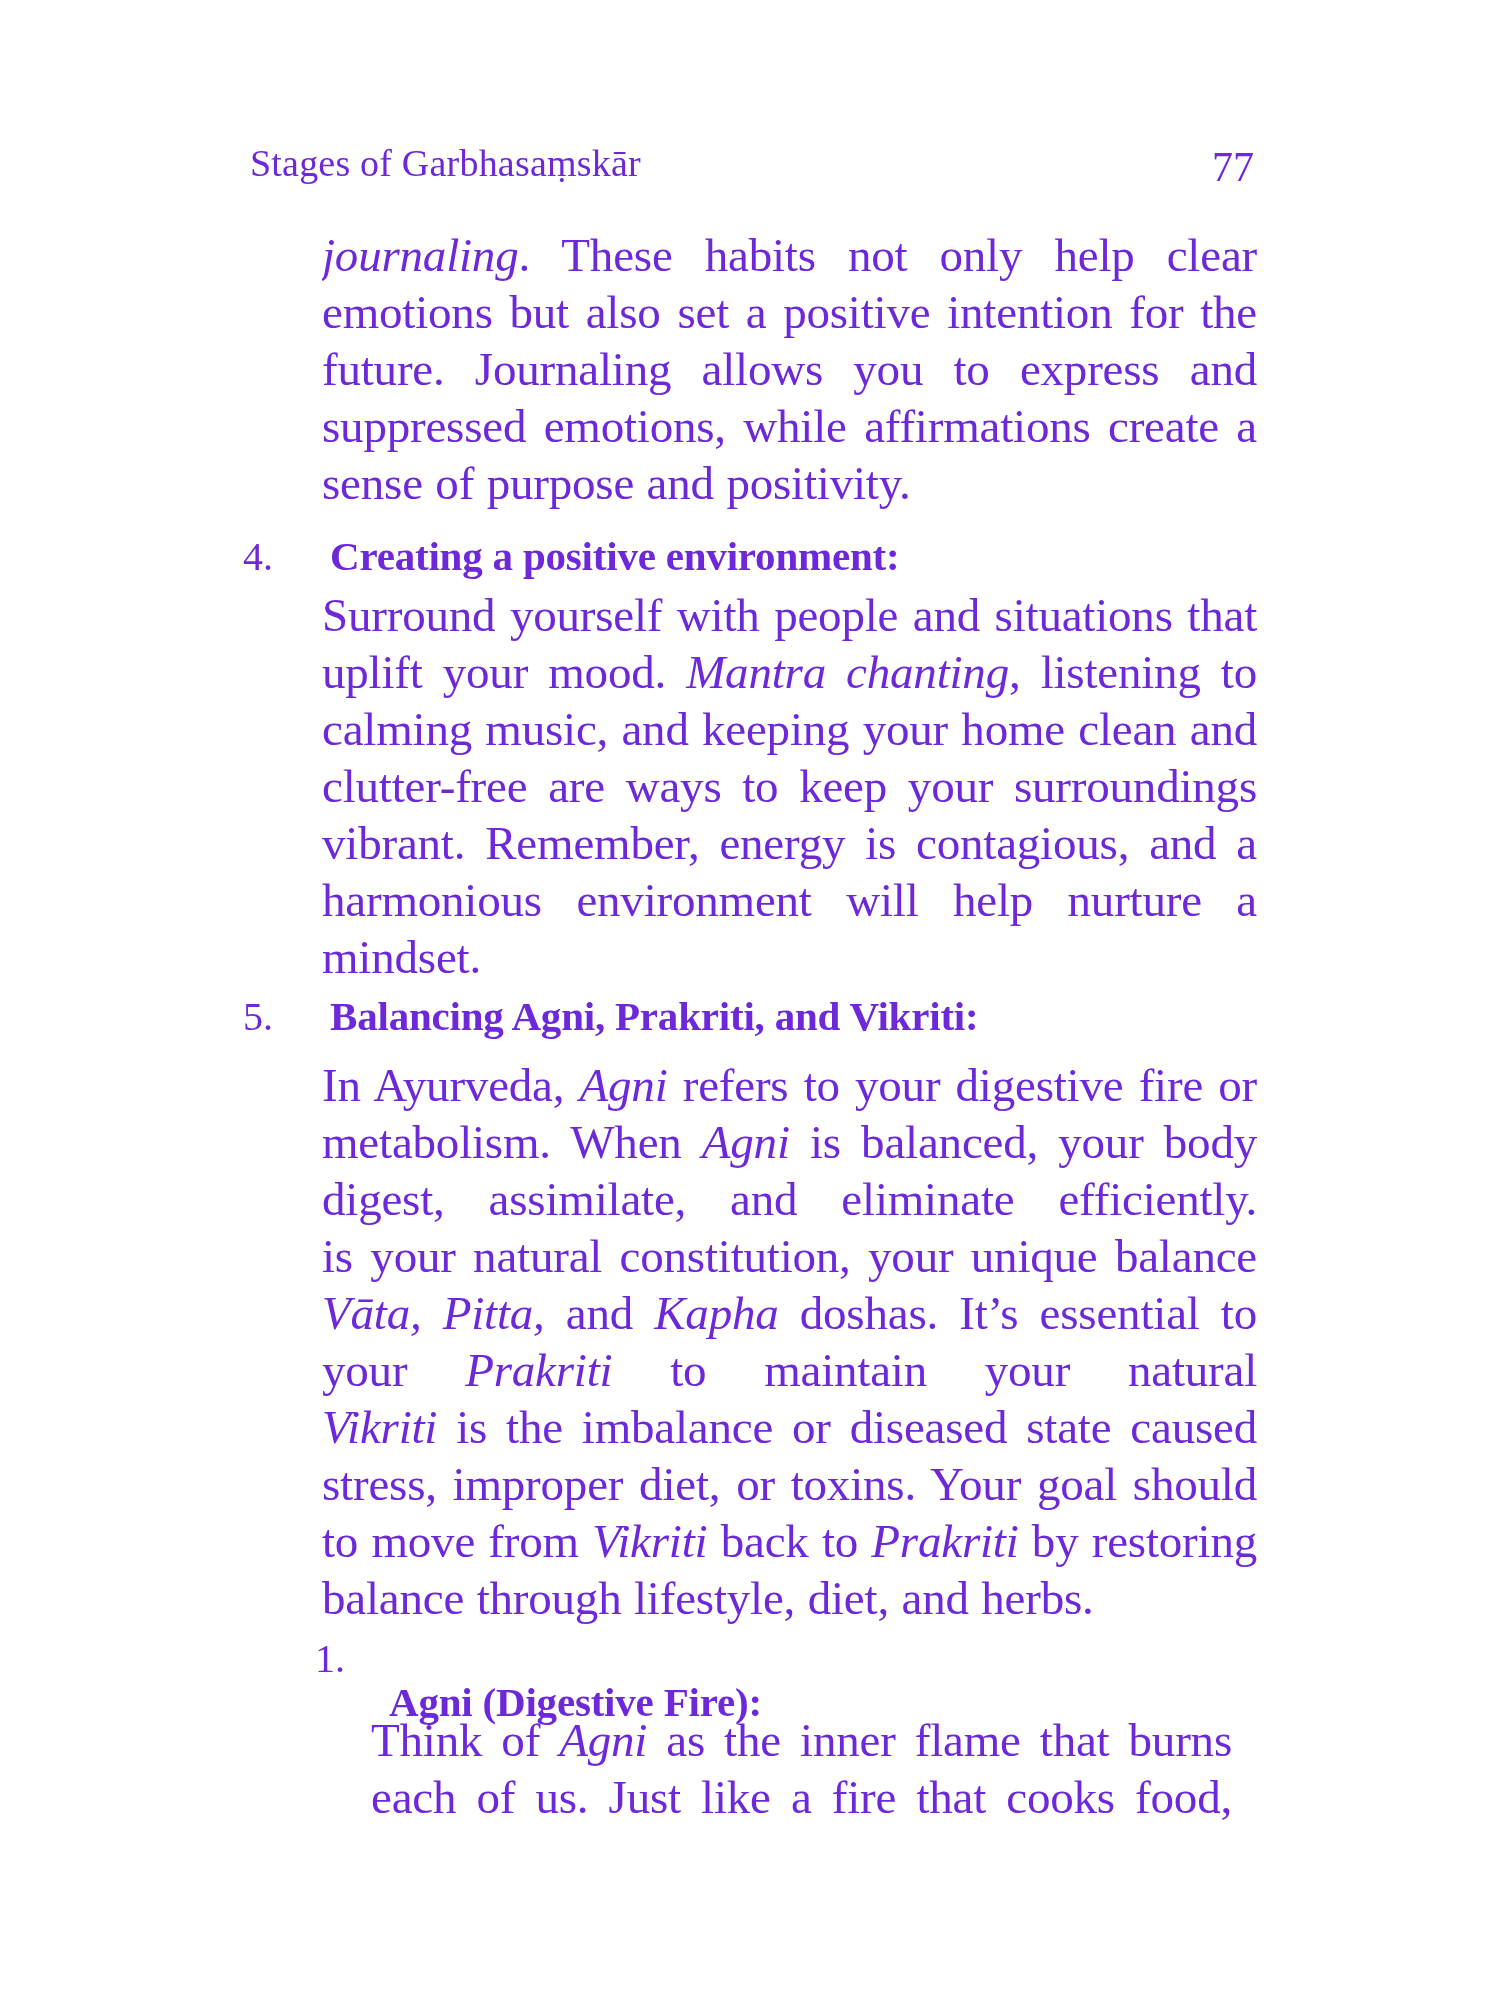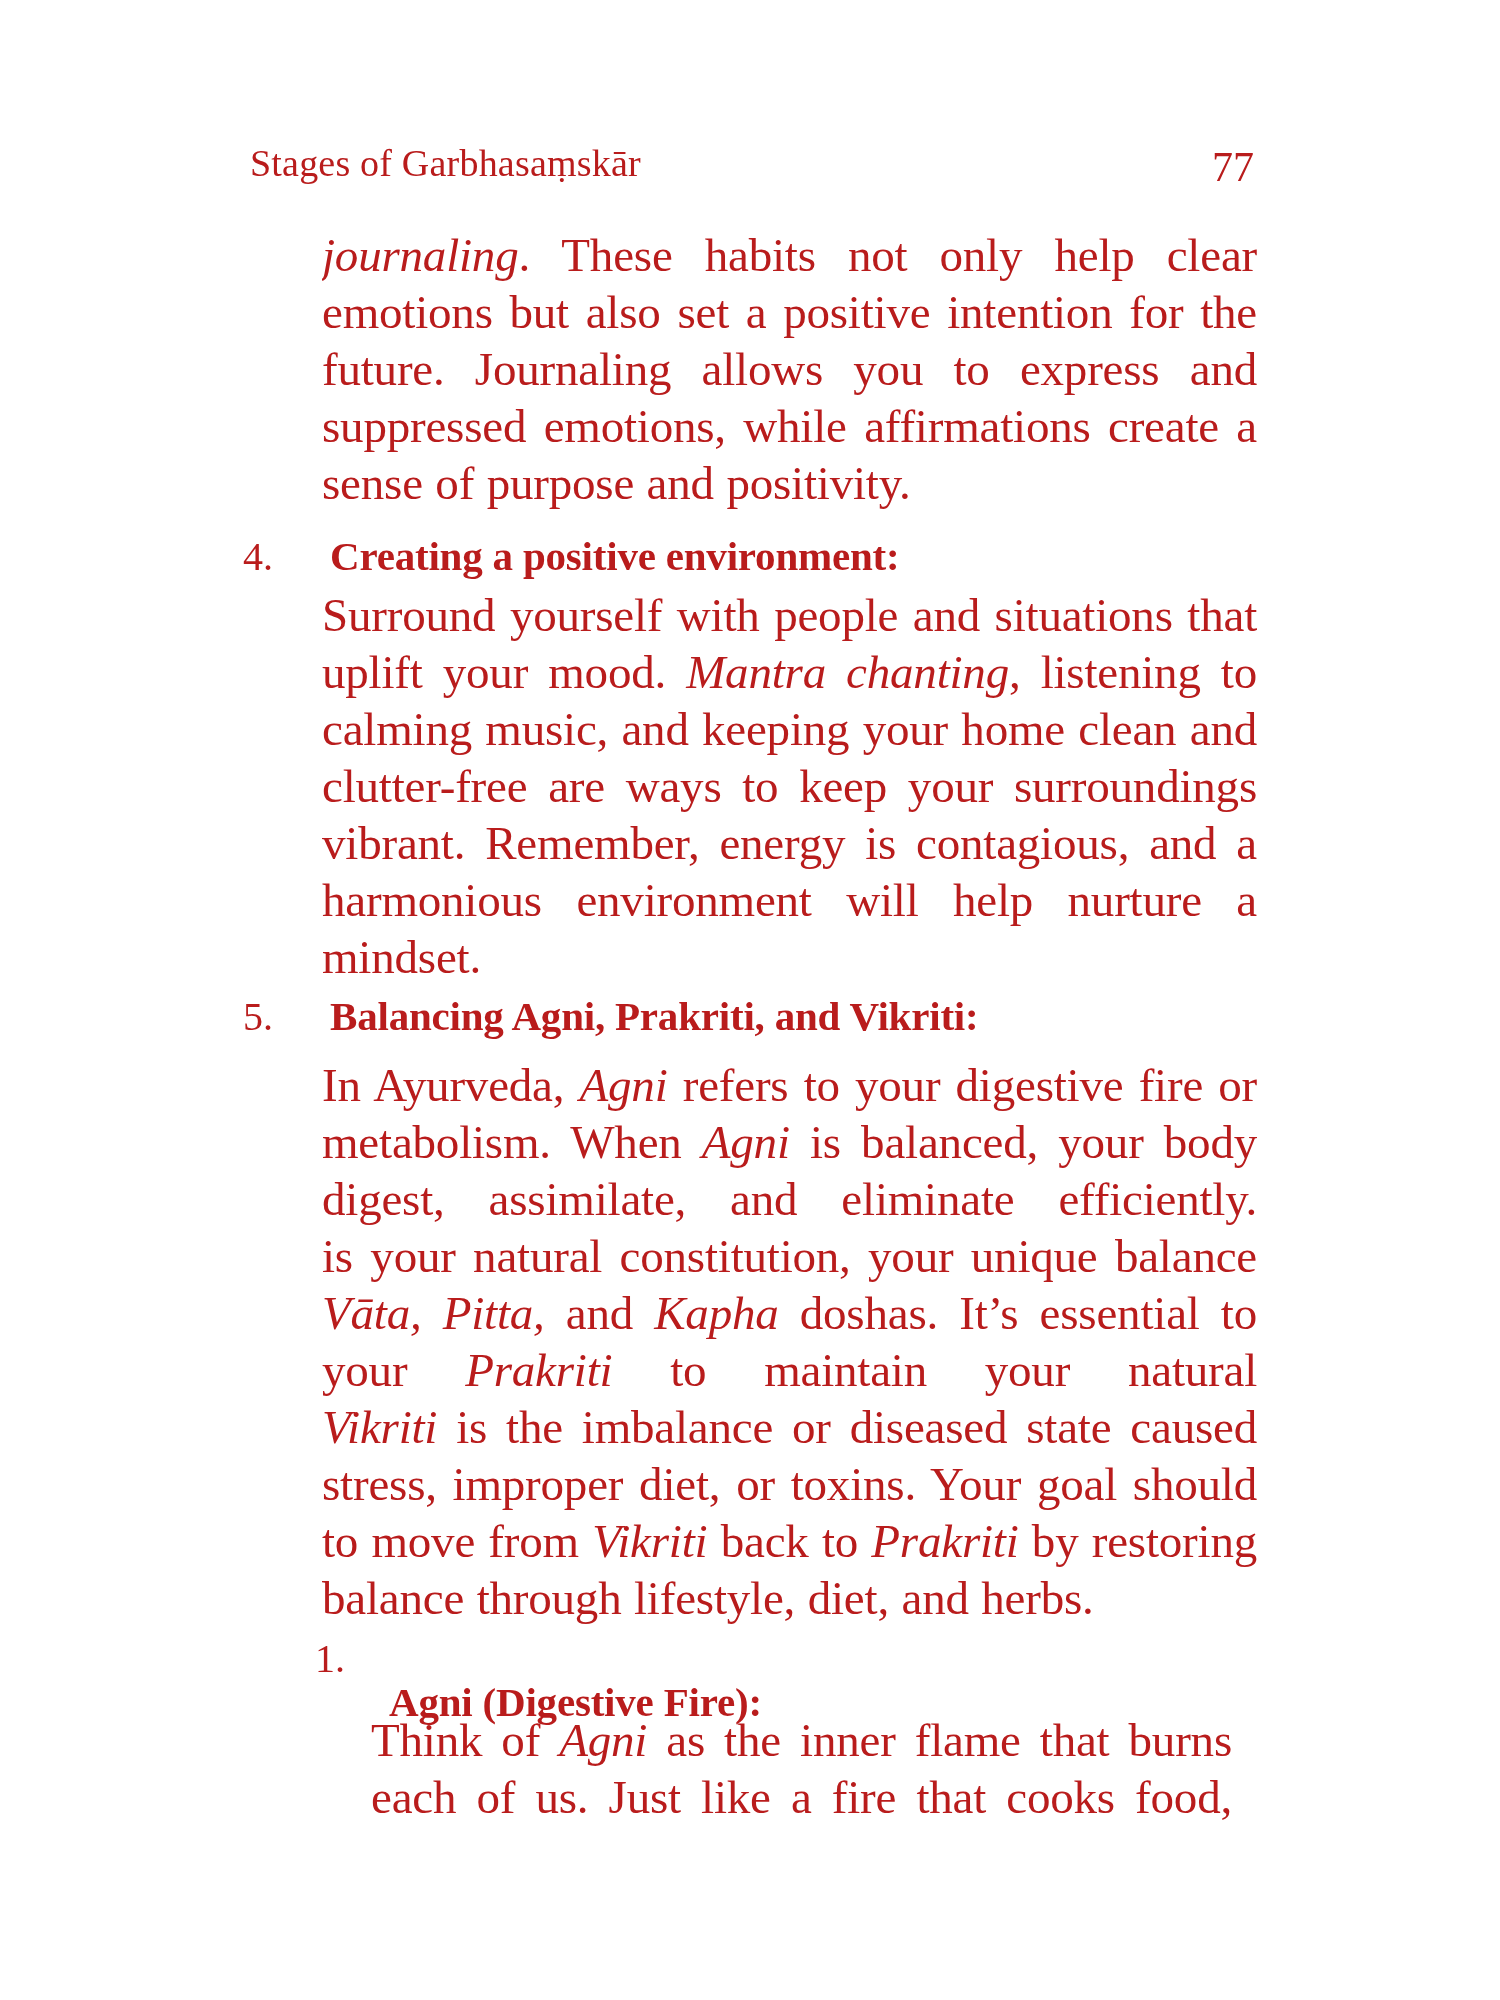--- a/index.html
+++ b/index.html
@@ -6,21 +6,21 @@
     margin: 0;
     padding: 0;
     background: #ffffff;
   }
   .page {
     position: relative;
     width: 1500px;
     height: 2000px;
     background: #ffffff;
     font-family: "Liberation Serif", "DejaVu Serif", serif;
-    color: #b91c1c;
+    color: #6d28d9;
     overflow: hidden;
   }
   .abs { position: absolute; }
 
   
   .running-title {
     font-size: 38px;
     line-height: 46px;
     letter-spacing: 0.2px;
   }

